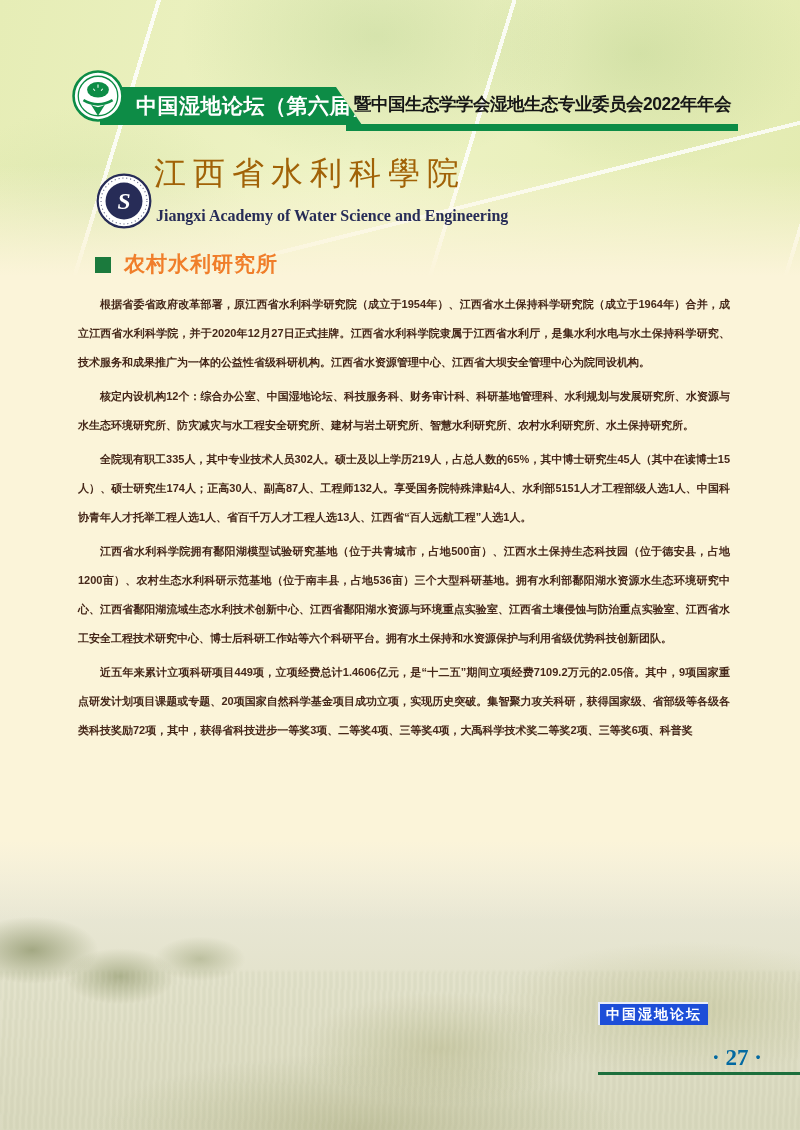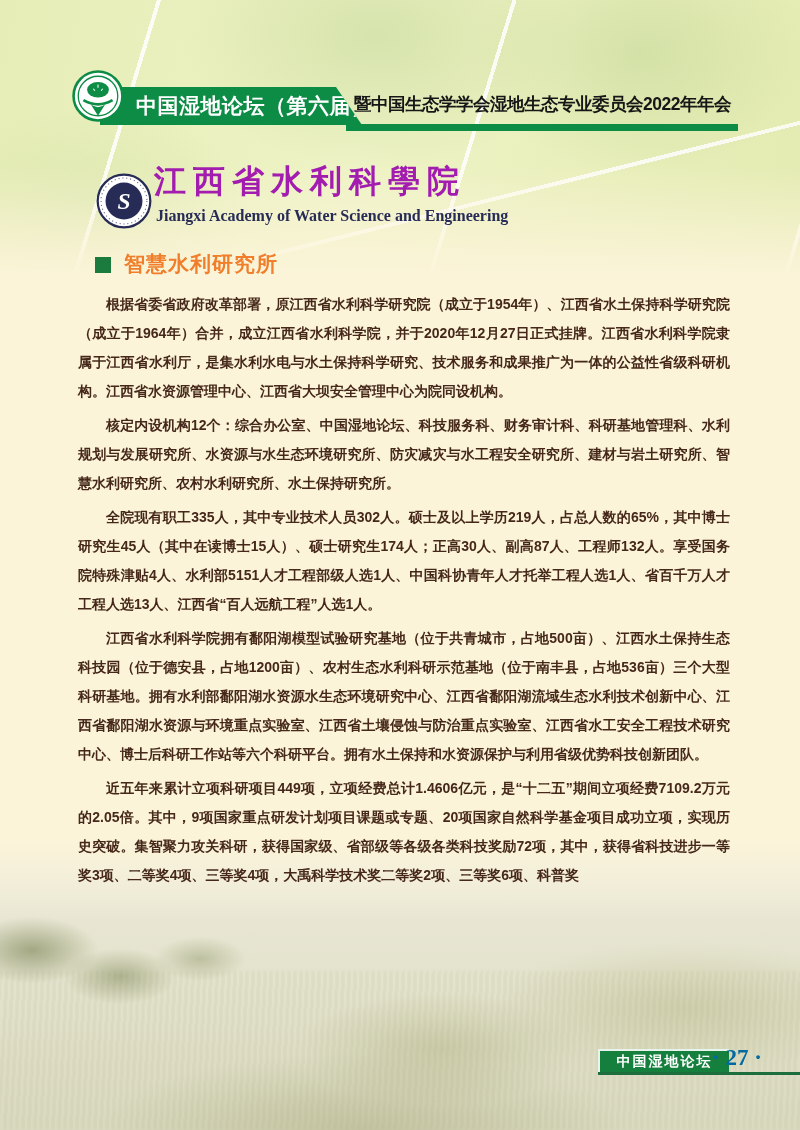--- a/index.html
+++ b/index.html
@@ -50,47 +50,47 @@
   .subtitle{
     position:absolute; left:354px; top:92px; width:386px; z-index:2;
     font-size:17.5px; font-weight:900; color:#161616; white-space:nowrap; letter-spacing:-0.5px;
   }
   .subtitle-underline{
     position:absolute; left:346px; top:124px; width:392px; height:7px; background:#0d8c46; z-index:1;
   }
   
   .seal{ position:absolute; left:96px; top:172px; width:56px; height:58px; }
   .org-cn{
-    position:absolute; left:154px; top:160px; width:480px;
+    position:absolute; left:154px; top:152px; width:480px;
     font-family:"Liberation Serif","DejaVu Serif",serif;
-    font-size:32px; font-weight:bold; color:#a21caf; letter-spacing:7px; white-space:nowrap;
+    font-size:32px; font-weight:normal; color:#a16207; letter-spacing:7px; white-space:nowrap;
   }
   .org-en{
     position:absolute; left:156px; top:207px; width:480px;
     font-family:"Liberation Serif","DejaVu Serif",serif;
     font-size:16px; font-weight:bold; color:#272c57; white-space:nowrap;
   }
   
   .section-bullet{ position:absolute; left:95px; top:257px; width:16px; height:16px; background:#1b7a3d; }
   .section-title{
     position:absolute; left:124px; top:250px; margin:0;
     font-size:21px; font-weight:bold; color:#f07e2a; letter-spacing:1px;
   }
   
   .content{ position:absolute; left:78px; top:290px; width:652px; z-index:2; }
   .content p{
     margin:0 0 5px 0; text-indent:2em;
-    font-size:14px; line-height:29px; font-weight:bold;
+    font-size:11px; line-height:29px; font-weight:bold;
     color:#46281a; text-align:justify;
   }
   
   .footer-line{ position:absolute; left:598px; top:1072px; width:202px; height:3px; background:#1c6f3c; z-index:2;}
   .footer-box{
-    position:absolute; left:598px; top:1049px; width:131px; height:23px; z-index:3;
-    background:#15803d; color:#fff; font-size:14px; font-weight:bold; letter-spacing:2px;
+    position:absolute; left:598px; top:1002px; width:110px; height:23px; z-index:3;
+    background:#1d4ed8; color:#fff; font-size:14px; font-weight:bold; letter-spacing:2px;
     display:flex; align-items:center; justify-content:center;
     border-top:2px solid rgba(255,255,255,.9); border-left:2px solid rgba(255,255,255,.9);
     box-sizing:border-box; white-space:nowrap;
   }
   .footer-page{
     position:absolute; left:712px; top:1045px; z-index:3;
     font-family:"Liberation Serif","DejaVu Serif",serif;
     font-size:23px; font-weight:bold; color:#0369a1; white-space:nowrap;
   }
 </style>
@@ -127,21 +127,21 @@
       <circle cx="50" cy="50" r="47" fill="#ffffff" stroke="#272c57" stroke-width="4"></circle>
       <circle cx="50" cy="50" r="41" fill="none" stroke="#272c57" stroke-width="2" stroke-dasharray="2 5" opacity="0.7"></circle>
       <circle cx="50" cy="50" r="33" fill="#272c57"></circle>
       <text x="50" y="64" text-anchor="middle" font-family="Liberation Serif, DejaVu Serif, serif" font-size="42" font-weight="bold" font-style="italic" fill="#ffffff">S</text>
     </svg>
   </div>
   <div class="org-cn">江西省水利科學院</div>
   <div class="org-en">Jiangxi Academy of Water Science and Engineering</div>
 
   <div class="section-bullet"></div>
-  <h2 class="section-title">智慧水利研究所</h2>
+  <h2 class="section-title">农村水利研究所</h2>
 
   <main class="content">
     <p>根据省委省政府改革部署，原江西省水利科学研究院（成立于1954年）、江西省水土保持科学研究院（成立于1964年）合并，成立江西省水利科学院，并于2020年12月27日正式挂牌。江西省水利科学院隶属于江西省水利厅，是集水利水电与水土保持科学研究、技术服务和成果推广为一体的公益性省级科研机构。江西省水资源管理中心、江西省大坝安全管理中心为院同设机构。</p>
     <p>核定内设机构12个：综合办公室、中国湿地论坛、科技服务科、财务审计科、科研基地管理科、水利规划与发展研究所、水资源与水生态环境研究所、防灾减灾与水工程安全研究所、建材与岩土研究所、智慧水利研究所、农村水利研究所、水土保持研究所。</p>
     <p>全院现有职工335人，其中专业技术人员302人。硕士及以上学历219人，占总人数的65%，其中博士研究生45人（其中在读博士15人）、硕士研究生174人；正高30人、副高87人、工程师132人。享受国务院特殊津贴4人、水利部5151人才工程部级人选1人、中国科协青年人才托举工程人选1人、省百千万人才工程人选13人、江西省“百人远航工程”人选1人。</p>
     <p>江西省水利科学院拥有鄱阳湖模型试验研究基地（位于共青城市，占地500亩）、江西水土保持生态科技园（位于德安县，占地1200亩）、农村生态水利科研示范基地（位于南丰县，占地536亩）三个大型科研基地。拥有水利部鄱阳湖水资源水生态环境研究中心、江西省鄱阳湖流域生态水利技术创新中心、江西省鄱阳湖水资源与环境重点实验室、江西省土壤侵蚀与防治重点实验室、江西省水工安全工程技术研究中心、博士后科研工作站等六个科研平台。拥有水土保持和水资源保护与利用省级优势科技创新团队。</p>
     <p>近五年来累计立项科研项目449项，立项经费总计1.4606亿元，是“十二五”期间立项经费7109.2万元的2.05倍。其中，9项国家重点研发计划项目课题或专题、20项国家自然科学基金项目成功立项，实现历史突破。集智聚力攻关科研，获得国家级、省部级等各级各类科技奖励72项，其中，获得省科技进步一等奖3项、二等奖4项、三等奖4项，大禹科学技术奖二等奖2项、三等奖6项、科普奖</p>
   </main>
 
   <div class="footer-line"></div>

